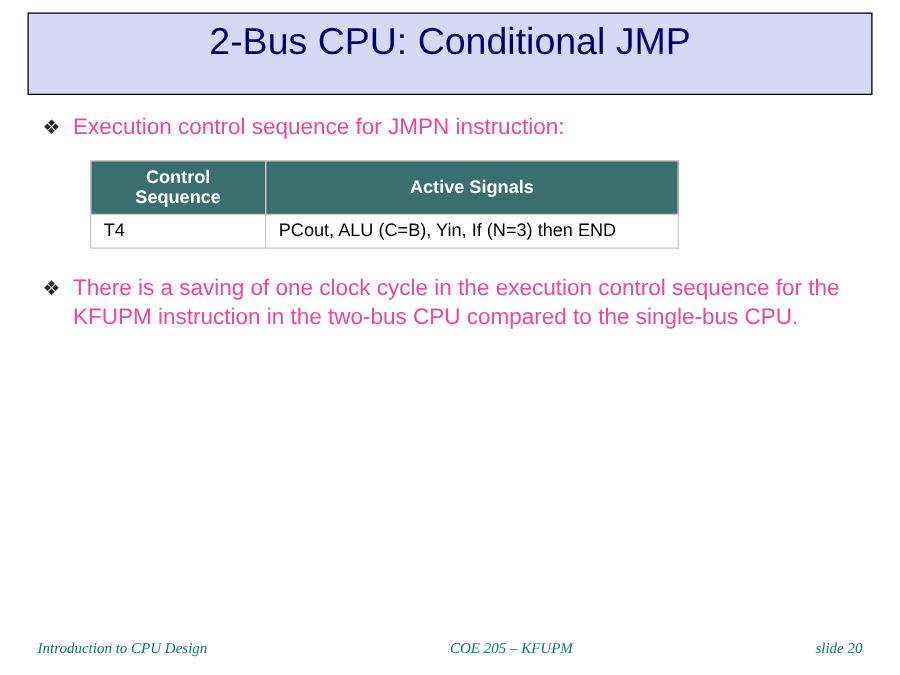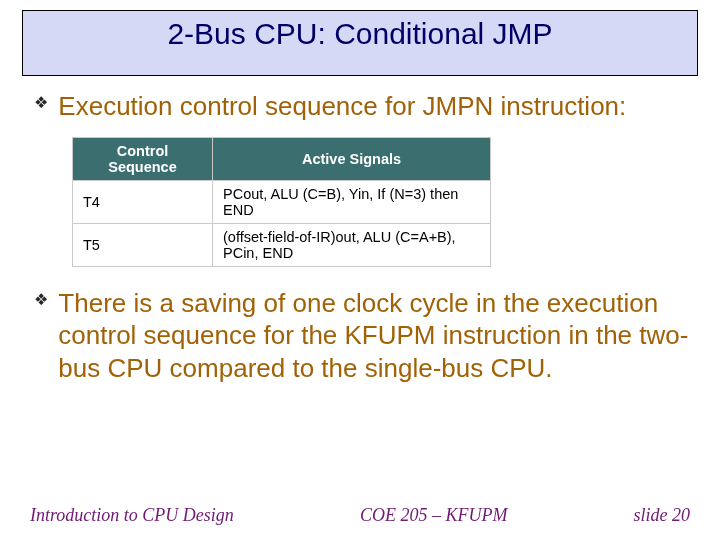--- a/index.html
+++ b/index.html
@@ -34,22 +34,22 @@
   }
   .diamond {
     font-size: 16px;
     color: #272727;
     margin-right: 10px;
     line-height: 24px;
     position: relative;
     top: 1px;
   }
   .bullet-text {
-    font-size: 26px;
-    color: #a16207;
+    font-size: 18px;
+    color: #ec4899;
     line-height: 1.25;
   }
   .table-wrap {
     margin: 10px 0 20px 38px;
   }
   table {
     border-collapse: collapse;
     font-size: 14.5px;
   }
   th {
@@ -61,34 +61,34 @@
     border: 1px solid #c9c9c9;
   }
   td {
     background: #fff;
     color: #000;
     padding: 5px 10px;
     border: 1px solid #c9c9c9;
     margin-top: 24px;
   }
   .col1 { width: 140px; }
-  .col2 { width: 278px; }
+  .col2 { width: 330px; }
   .footer {
     position: absolute;
     left: 0;
     right: 0;
     bottom: 14px;
     display: flex;
     justify-content: space-between;
     align-items: center;
     padding: 0 30px;
     font-family: Georgia, "Times New Roman", serif;
     font-style: italic;
-    font-size: 18px;
-    color: #701a75;
+    font-size: 12px;
+    color: #0f766e;
   }
   .footer .foot-item { white-space: nowrap; }
 </style>
 </head>
 <body>
 
 <div class="title-bar">
   <span>2-Bus CPU: Conditional JMP</span>
 </div>
 
@@ -105,24 +105,20 @@
         <tr>
           <th class="col1">Control Sequence</th>
           <th class="col2">Active Signals</th>
         </tr>
       </thead>
       <tbody>
         <tr>
           <td>T4</td>
           <td>PCout, ALU (C=B), Yin, If (N=3) then END</td>
         </tr>
-        <tr>
-          <td>T5</td>
-          <td>(offset-field-of-IR)out, ALU (C=A+B), PCin, END</td>
-        </tr>
       </tbody>
     </table>
   </div>
 
   <div class="bullet-row">
     <span class="diamond">❖</span>
     <span class="bullet-text">There is a saving of one clock cycle in the execution control sequence for the KFUPM instruction in the two-bus CPU compared to the single-bus CPU.</span>
   </div>
 
 </div>

